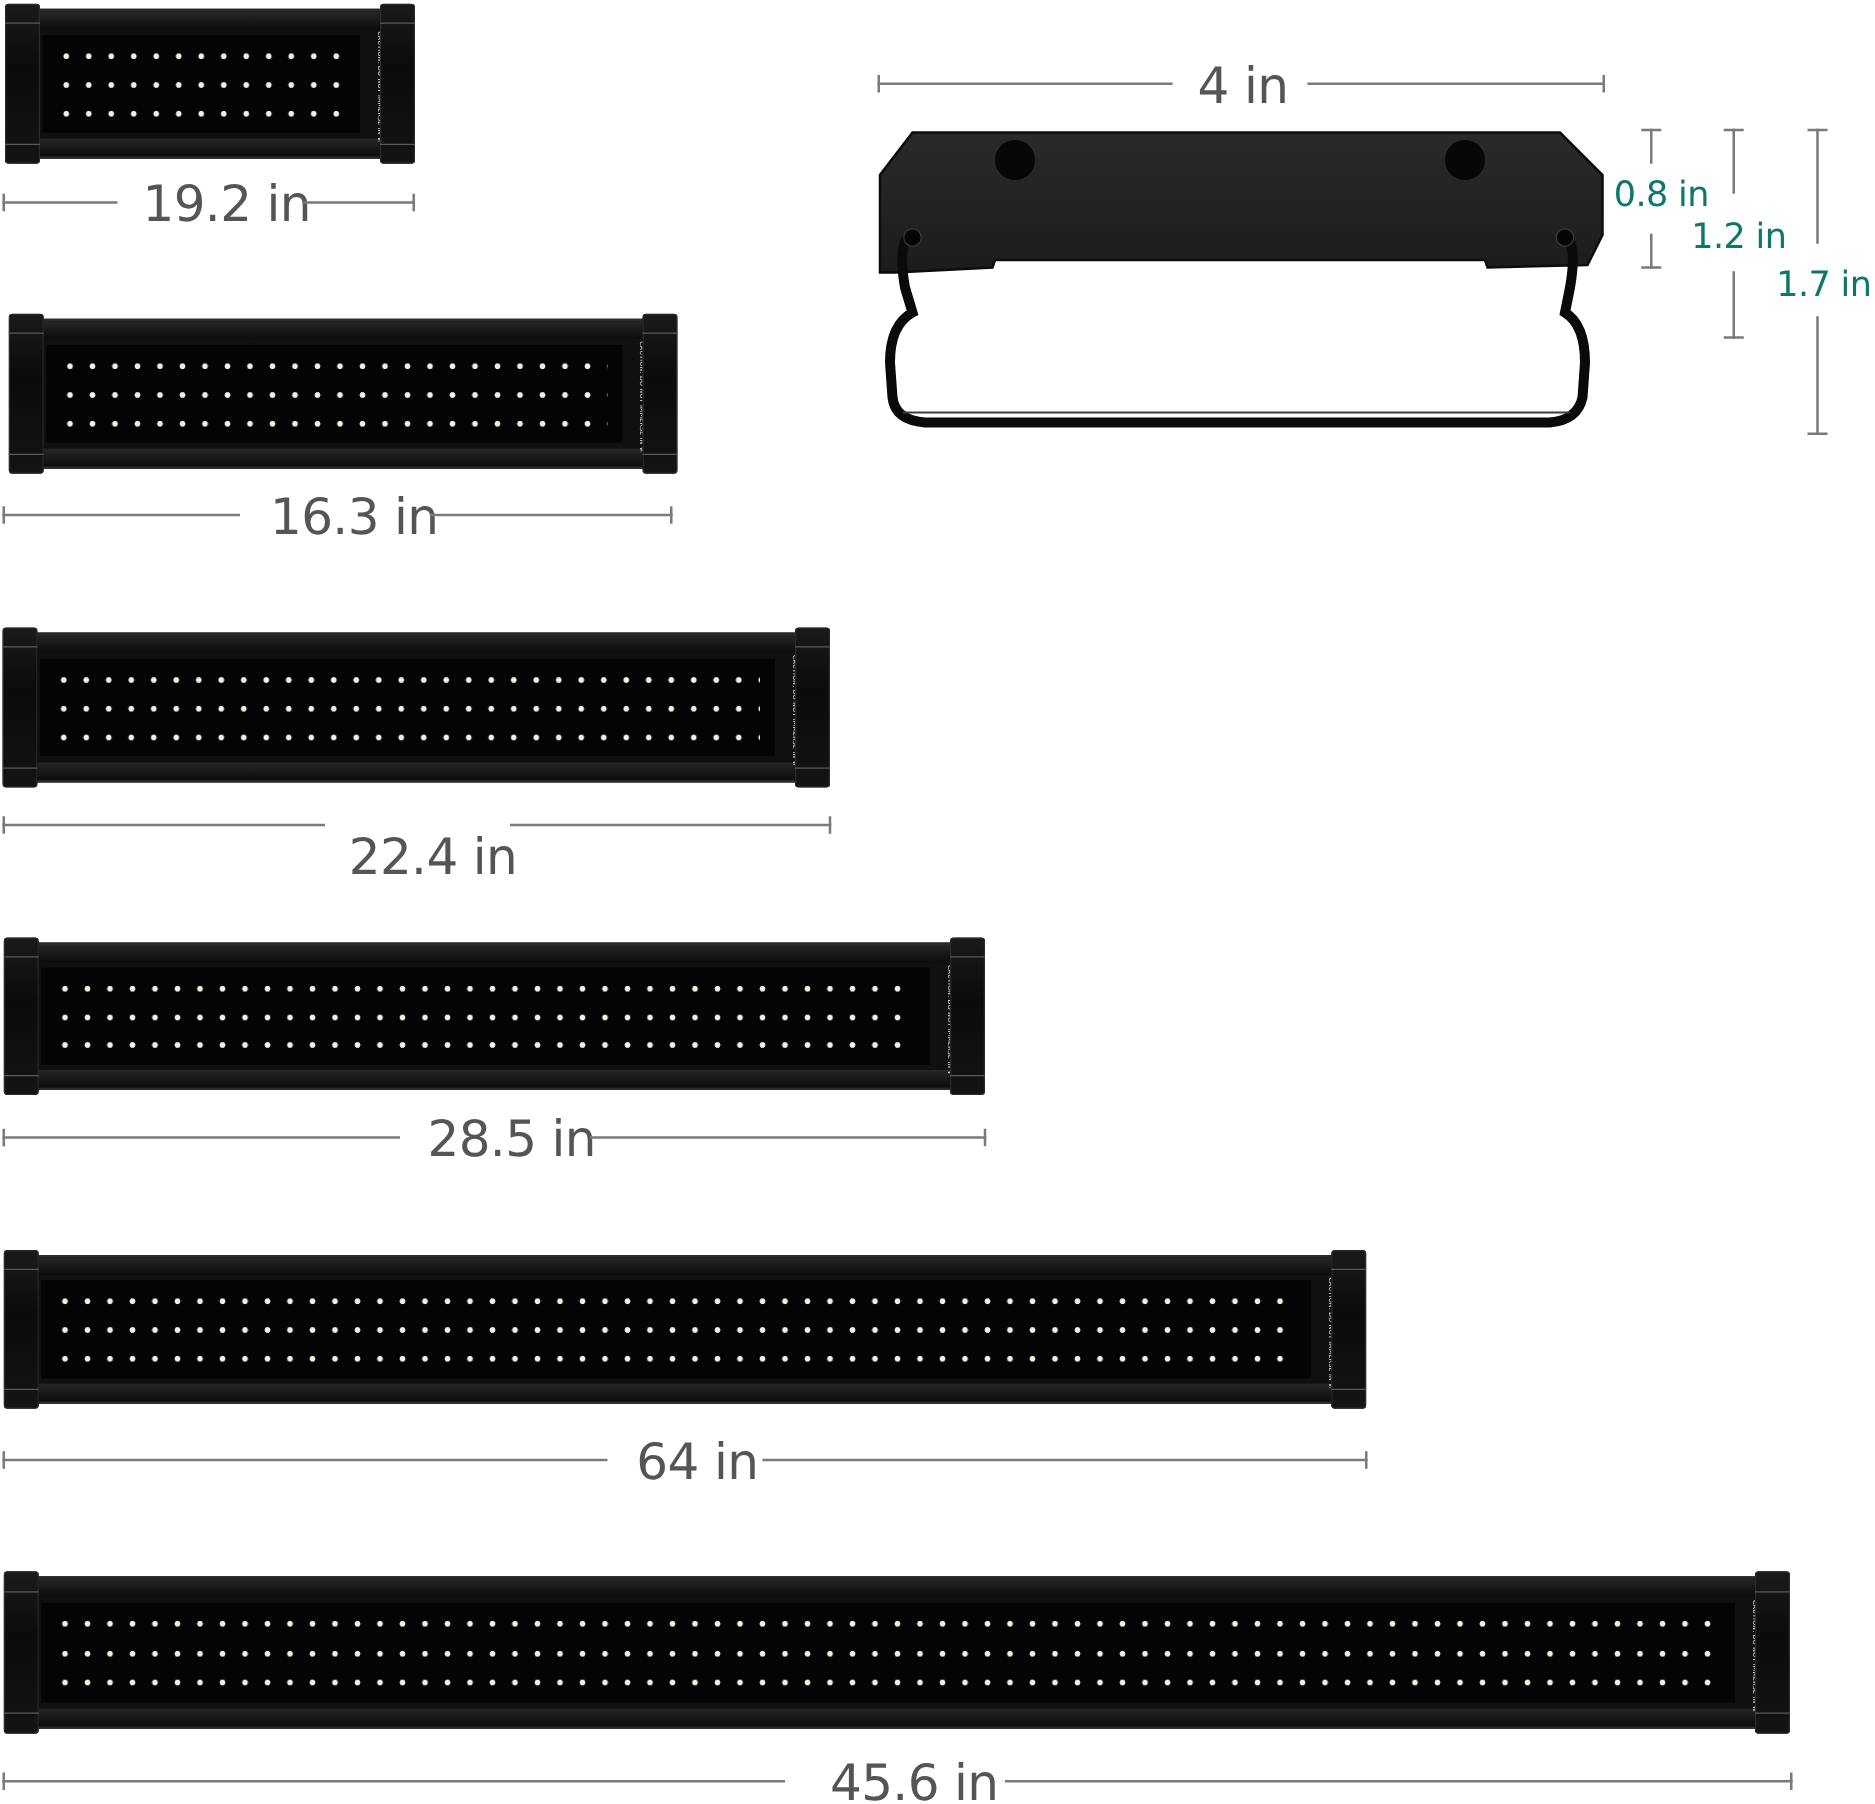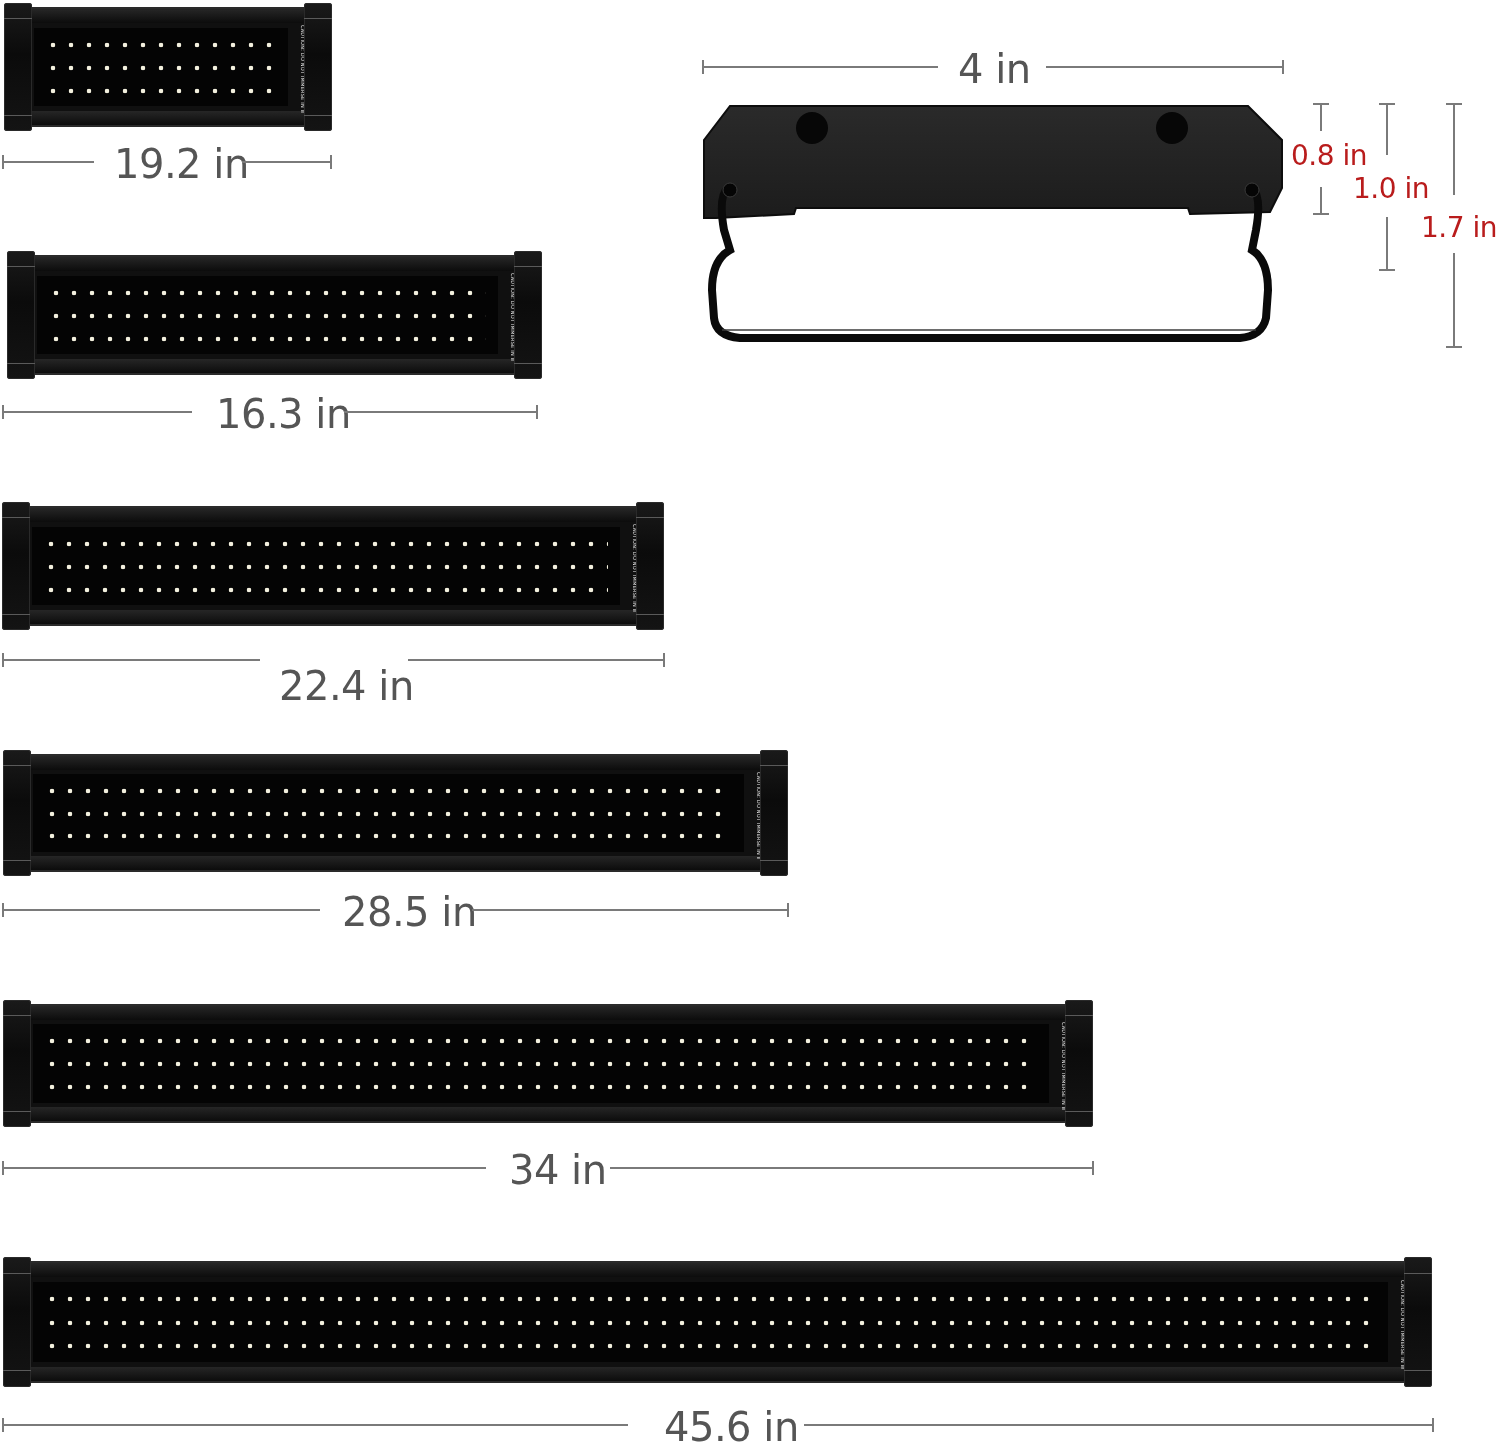--- a/index.html
+++ b/index.html
@@ -18,21 +18,21 @@
     background-size:18px 6px; background-repeat:repeat-x; }
   .r1 { top:18%; } .r2 { top:47%; } .r3 { top:76%; }
   .warn { position:absolute; right:4px; top:14%; width:12px; bottom:10%; color:#e6e6e6; font-size:5px; writing-mode:vertical-rl; letter-spacing:0.2px; white-space:nowrap; overflow:hidden; }
   .dim { position:absolute; height:14px; }
   .dim .line { position:absolute; top:6px; height:2px; background:#7a7a7a; }
   .dim .tick { position:absolute; top:0; width:2px; height:14px; background:#7a7a7a; }
   .dim .label { position:absolute; top:-14px; color:#555; font-family:"DejaVu Sans", sans-serif; font-size:40px; white-space:nowrap; letter-spacing:-0.5px; }
   .vdim { position:absolute; width:16px; }
   .vdim .tick { position:absolute; left:0; width:16px; height:2px; background:#7a7a7a; }
   .vdim .vline { position:absolute; left:7px; width:2px; background:#7a7a7a; }
-  .vlabel { position:absolute; color:#b91c1c; font-size:28px; white-space:nowrap; letter-spacing:-0.5px; }
+  .vlabel { position:absolute; color:#0f766e; font-size:28px; white-space:nowrap; letter-spacing:-0.5px; }
 </style>
 </head>
 <body>
 
 <div class="fixture" style="left:4px;top:3px;width:328px;height:128px;">
   <div class="body">
     <div class="rail top"></div>
       <div class="rail bot"></div>
     <div class="panel">
       <div class="led-row r1"></div>
@@ -128,21 +128,21 @@
         <div class="led-row r3"></div>
       </div>
     <div class="warn">CAUTION: DO NOT IMMERSE IN WATER</div>
   </div>
   <div class="cap left"></div>
   <div class="cap right"></div>
 </div>
 <div class="dim" style="left:2px;top:1161px;width:1092px;">
   <div class="tick" style="left:0;"></div>
   <div class="line" style="left:0;width:484px;"></div>
-  <div class="label" style="left:507px;">34 in</div>
+  <div class="label" style="left:507px;">64 in</div>
   <div class="line" style="left:608px;width:484px;"></div>
   <div class="tick" style="right:0;"></div>
 </div>
 
 <div class="fixture" style="left:3px;top:1257px;width:1429px;height:130px;">
   <div class="body">
       <div class="rail top"></div>
       <div class="rail bot"></div>
     <div class="panel">
         <div class="led-row r1"></div>
@@ -193,21 +193,21 @@
   <div class="tick" style="bottom:0;"></div>
 </div>
 <div class="vlabel" style="left:1291px;top:139px;">0.8 in</div>
 
 <div class="vdim" style="left:1379px;top:103px;height:168px;">
   <div class="tick" style="top:0;"></div>
   <div class="vline" style="top:0;height:52px;"></div>
   <div class="vline" style="top:114px;height:54px;"></div>
   <div class="tick" style="bottom:0;"></div>
 </div>
-<div class="vlabel" style="left:1353px;top:172px;">1.0 in</div>
+<div class="vlabel" style="left:1353px;top:172px;">1.2 in</div>
 
 <div class="vdim" style="left:1446px;top:103px;height:245px;">
   <div class="tick" style="top:0;"></div>
   <div class="vline" style="top:0;height:92px;"></div>
   <div class="vline" style="top:150px;height:95px;"></div>
   <div class="tick" style="bottom:0;"></div>
 </div>
 <div class="vlabel" style="left:1421px;top:211px;">1.7 in</div>
 
 </body></html>

